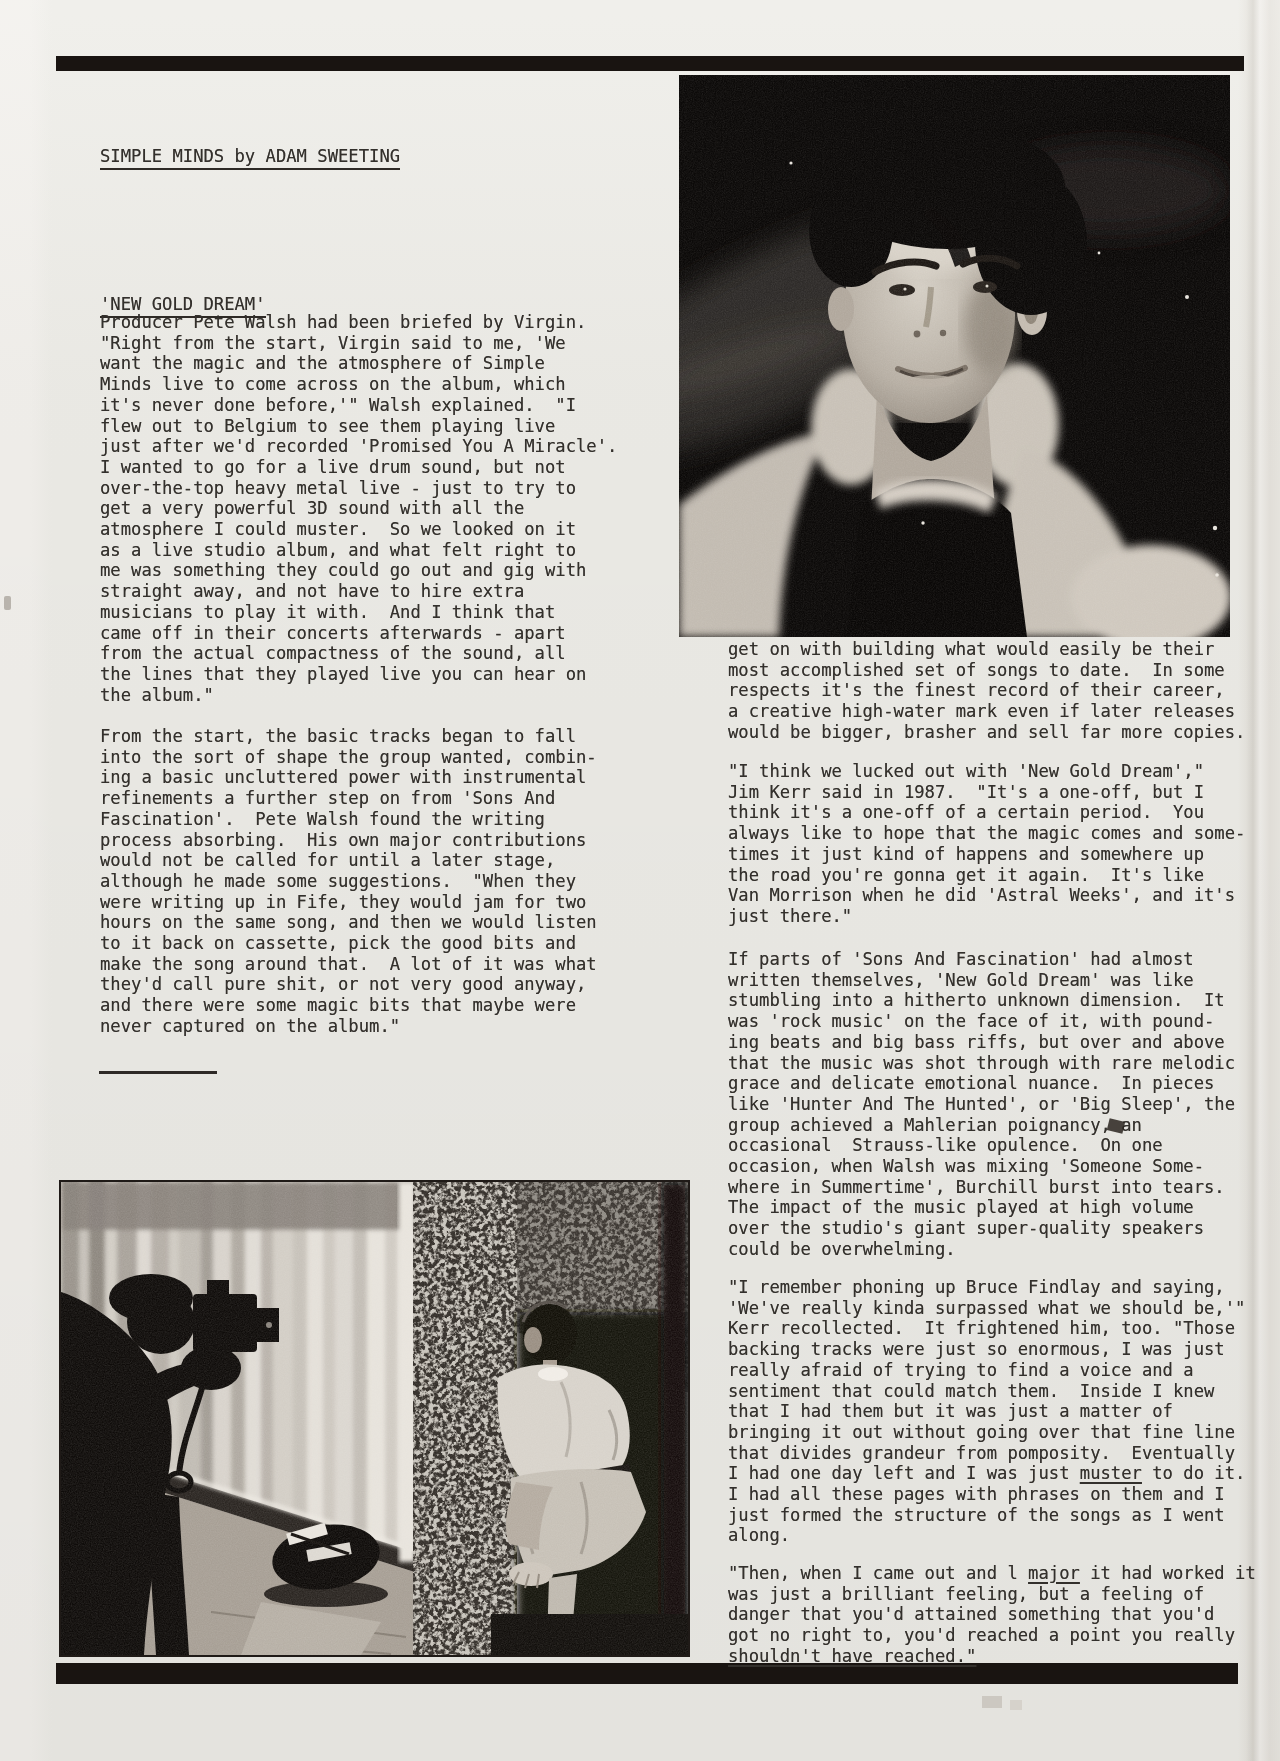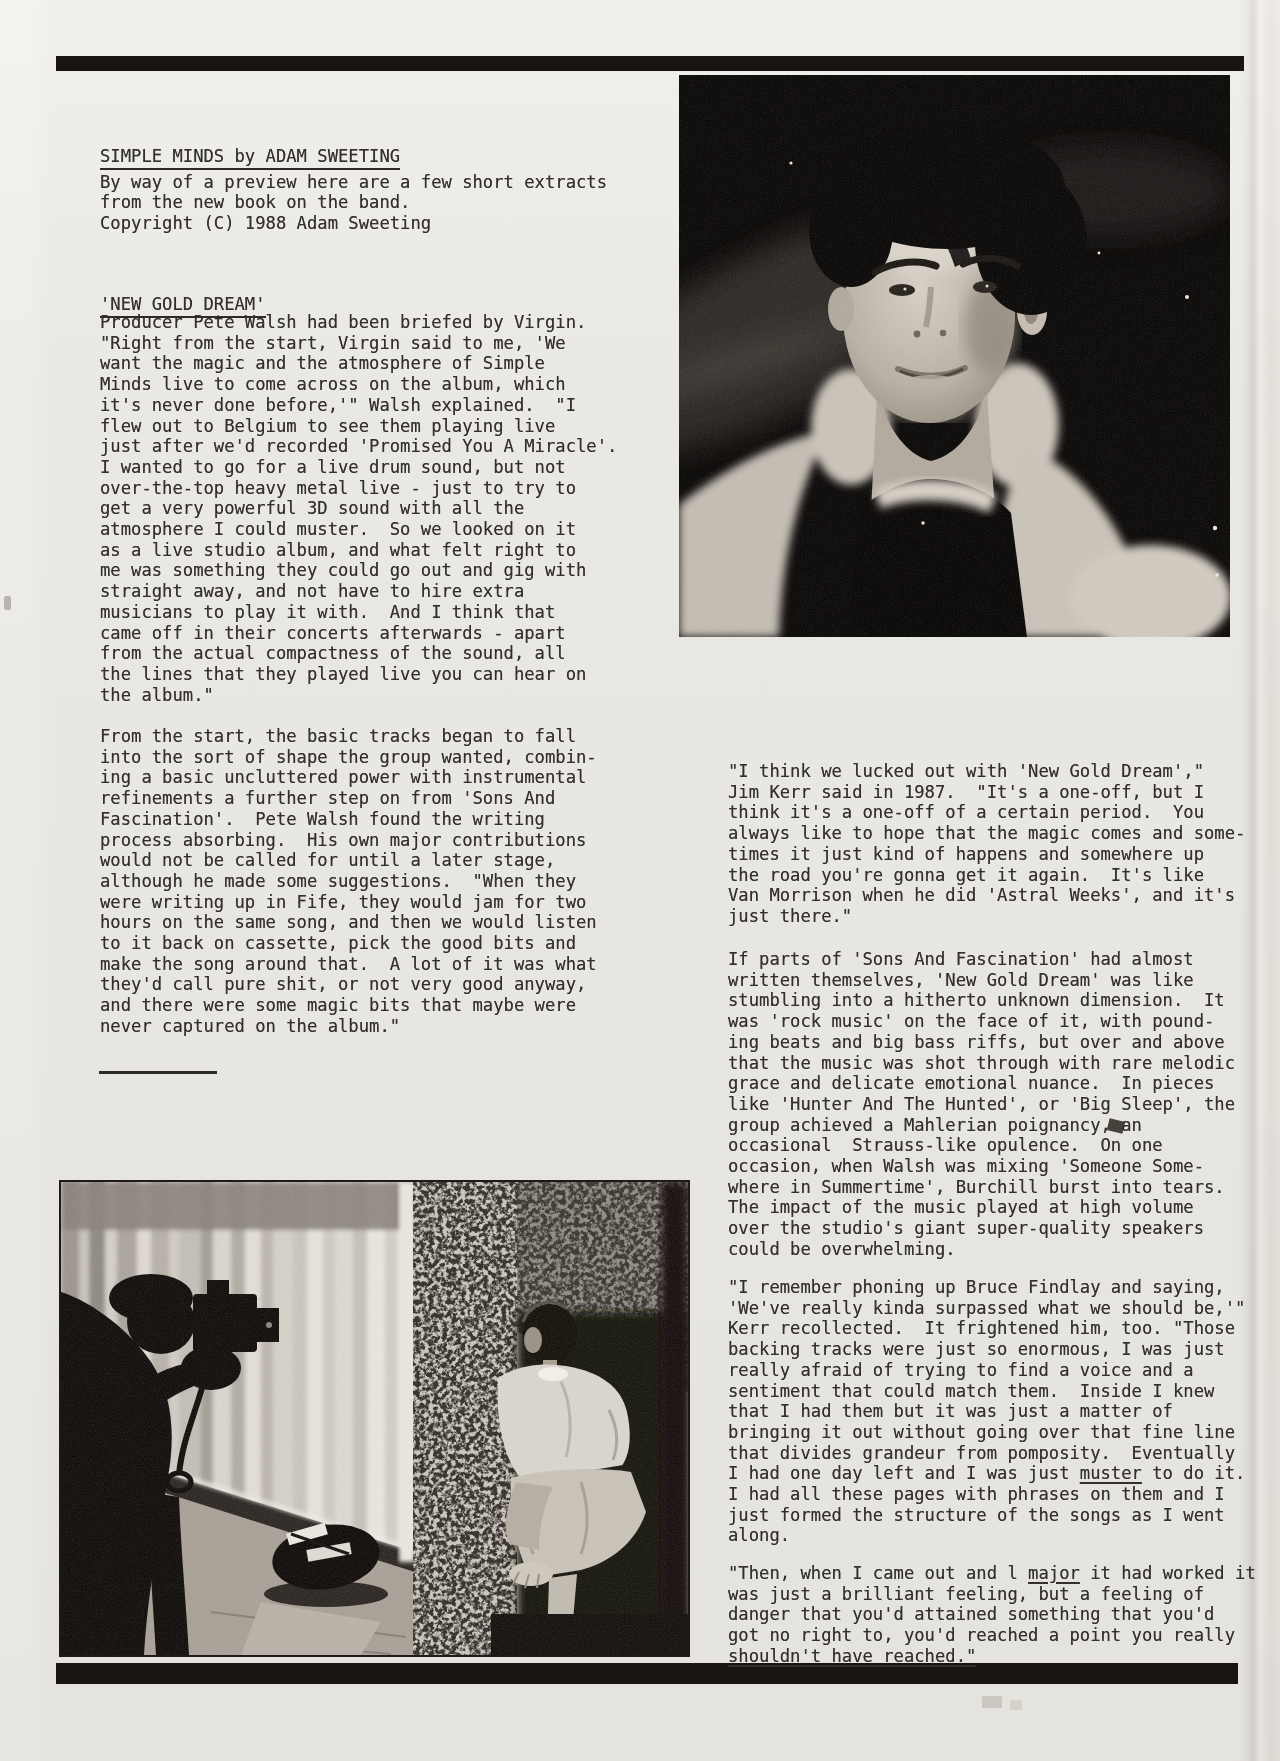--- a/index.html
+++ b/index.html
@@ -33,23 +33,20 @@
 </head>
 <body>
 
 <div class="page">
 
   <div class="bar top"></div>
   <div class="bar bottom"></div>
 
   <div class="abs" style="left:100px;top:146px;">
     <div class="mono u">SIMPLE MINDS by ADAM SWEETING</div>
-    <pre class="mono" style="margin-top:2px;">By way of a preview here are a few short extracts
-from the new book on the band.
-Copyright (C) 1988 Adam Sweeting</pre>
   </div>
 
   <div class="abs" style="left:100px;top:294px;">
     <span class="mono u">'NEW GOLD DREAM'</span>
   </div>
 
   <pre class="mono abs" style="left:100px;top:312px;">Producer Pete Walsh had been briefed by Virgin.
 "Right from the start, Virgin said to me, 'We
 want the magic and the atmosphere of Simple
 Minds live to come across on the album, which
@@ -78,20 +75,25 @@
 although he made some suggestions.  "When they
 were writing up in Fife, they would jam for two
 hours on the same song, and then we would listen
 to it back on cassette, pick the good bits and
 make the song around that.  A lot of it was what
 they'd call pure shit, or not very good anyway,
 and there were some magic bits that maybe were
 never captured on the album."</pre>
   <div class="rule" style="left:99px;top:1071px;width:118px;height:3px;"></div>
 
+  <pre class="mono abs" style="left:728px;top:639px;">get on with building what would easily be their
+most accomplished set of songs to date.  In some
+respects it's the finest record of their career,
+a creative high-water mark even if later releases
+would be bigger, brasher and sell far more copies.</pre>
   <pre class="mono abs" style="left:728px;top:761px;">"I think we lucked out with 'New Gold Dream',"
 Jim Kerr said in 1987.  "It's a one-off, but I
 think it's a one-off of a certain period.  You
 always like to hope that the magic comes and some-
 times it just kind of happens and somewhere up
 the road you're gonna get it again.  It's like
 Van Morrison when he did 'Astral Weeks', and it's
 just there."</pre>
   <pre class="mono abs" style="left:728px;top:949px;">If parts of 'Sons And Fascination' had almost
 written themselves, 'New Gold Dream' was like

